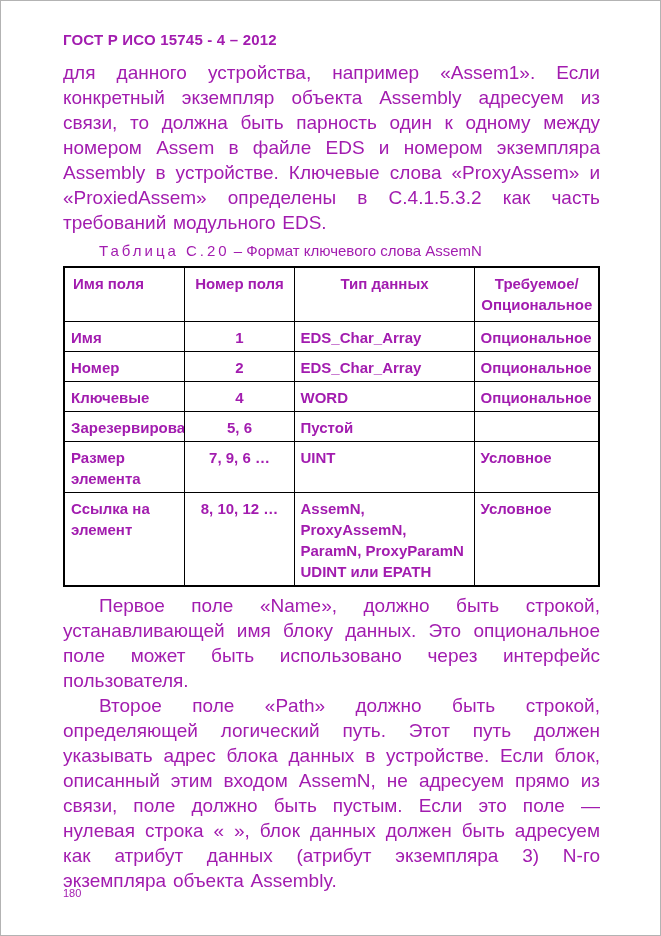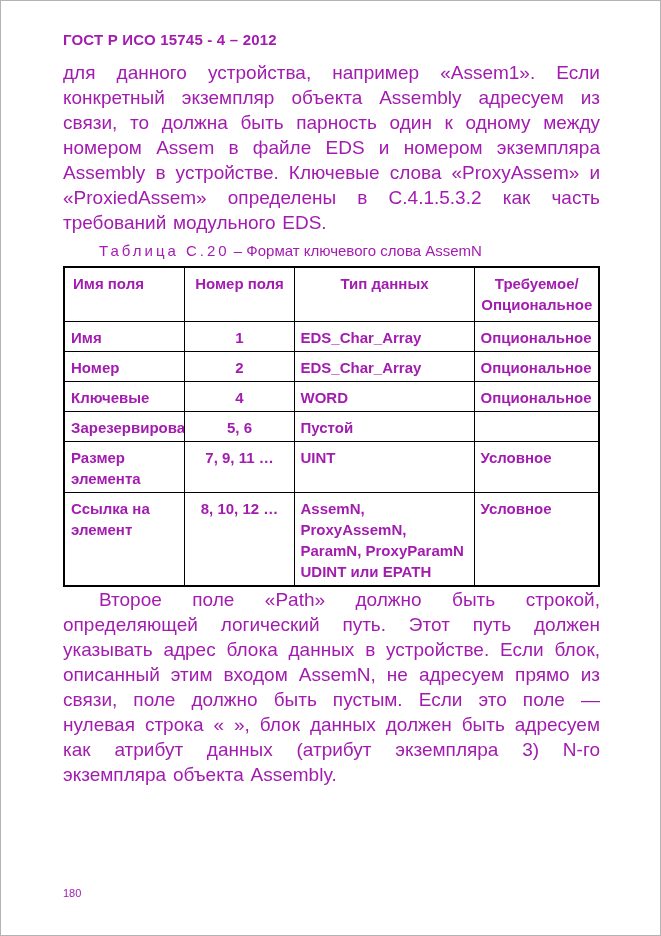--- a/index.html
+++ b/index.html
@@ -115,34 +115,35 @@
           <td>Опциональное</td>
         </tr>
         <tr>
           <td>Зарезервировано</td>
           <td class="center">5, 6</td>
           <td>Пустой</td>
           <td></td>
         </tr>
         <tr>
           <td>Размер элемента</td>
-          <td class="center">7, 9, 11 …</td>
+          <td class="center">7, 9, 6 …</td>
           <td>UINT</td>
           <td>Условное</td>
         </tr>
         <tr>
           <td>Ссылка на
 элемент</td>
           <td class="center">8, 10, 12 …</td>
           <td>AssemN, ProxyAssemN,
 ParamN, ProxyParamN
 UDINT или EPATH</td>
           <td>Условное</td>
         </tr>
       </tbody>
     </table>
 
+    <p class="para indent mt">Первое поле «Name», должно быть строкой, устанавливающей имя блоку данных. Это опциональное поле может быть использовано через интерфейс пользователя.</p>
     <p class="para indent">Второе поле «Path» должно быть строкой, определяющей логический путь. Этот путь должен указывать адрес блока данных в устройстве. Если блок, описанный этим входом AssemN, не адресуем прямо из связи, поле должно быть пустым. Если это поле — нулевая строка « », блок данных должен быть адресуем как атрибут данных (атрибут экземпляра 3) N-го экземпляра объекта Assembly.</p>
 
   </div>
 
   <div class="page-number">180</div>
 </div>
 
 </body></html>

